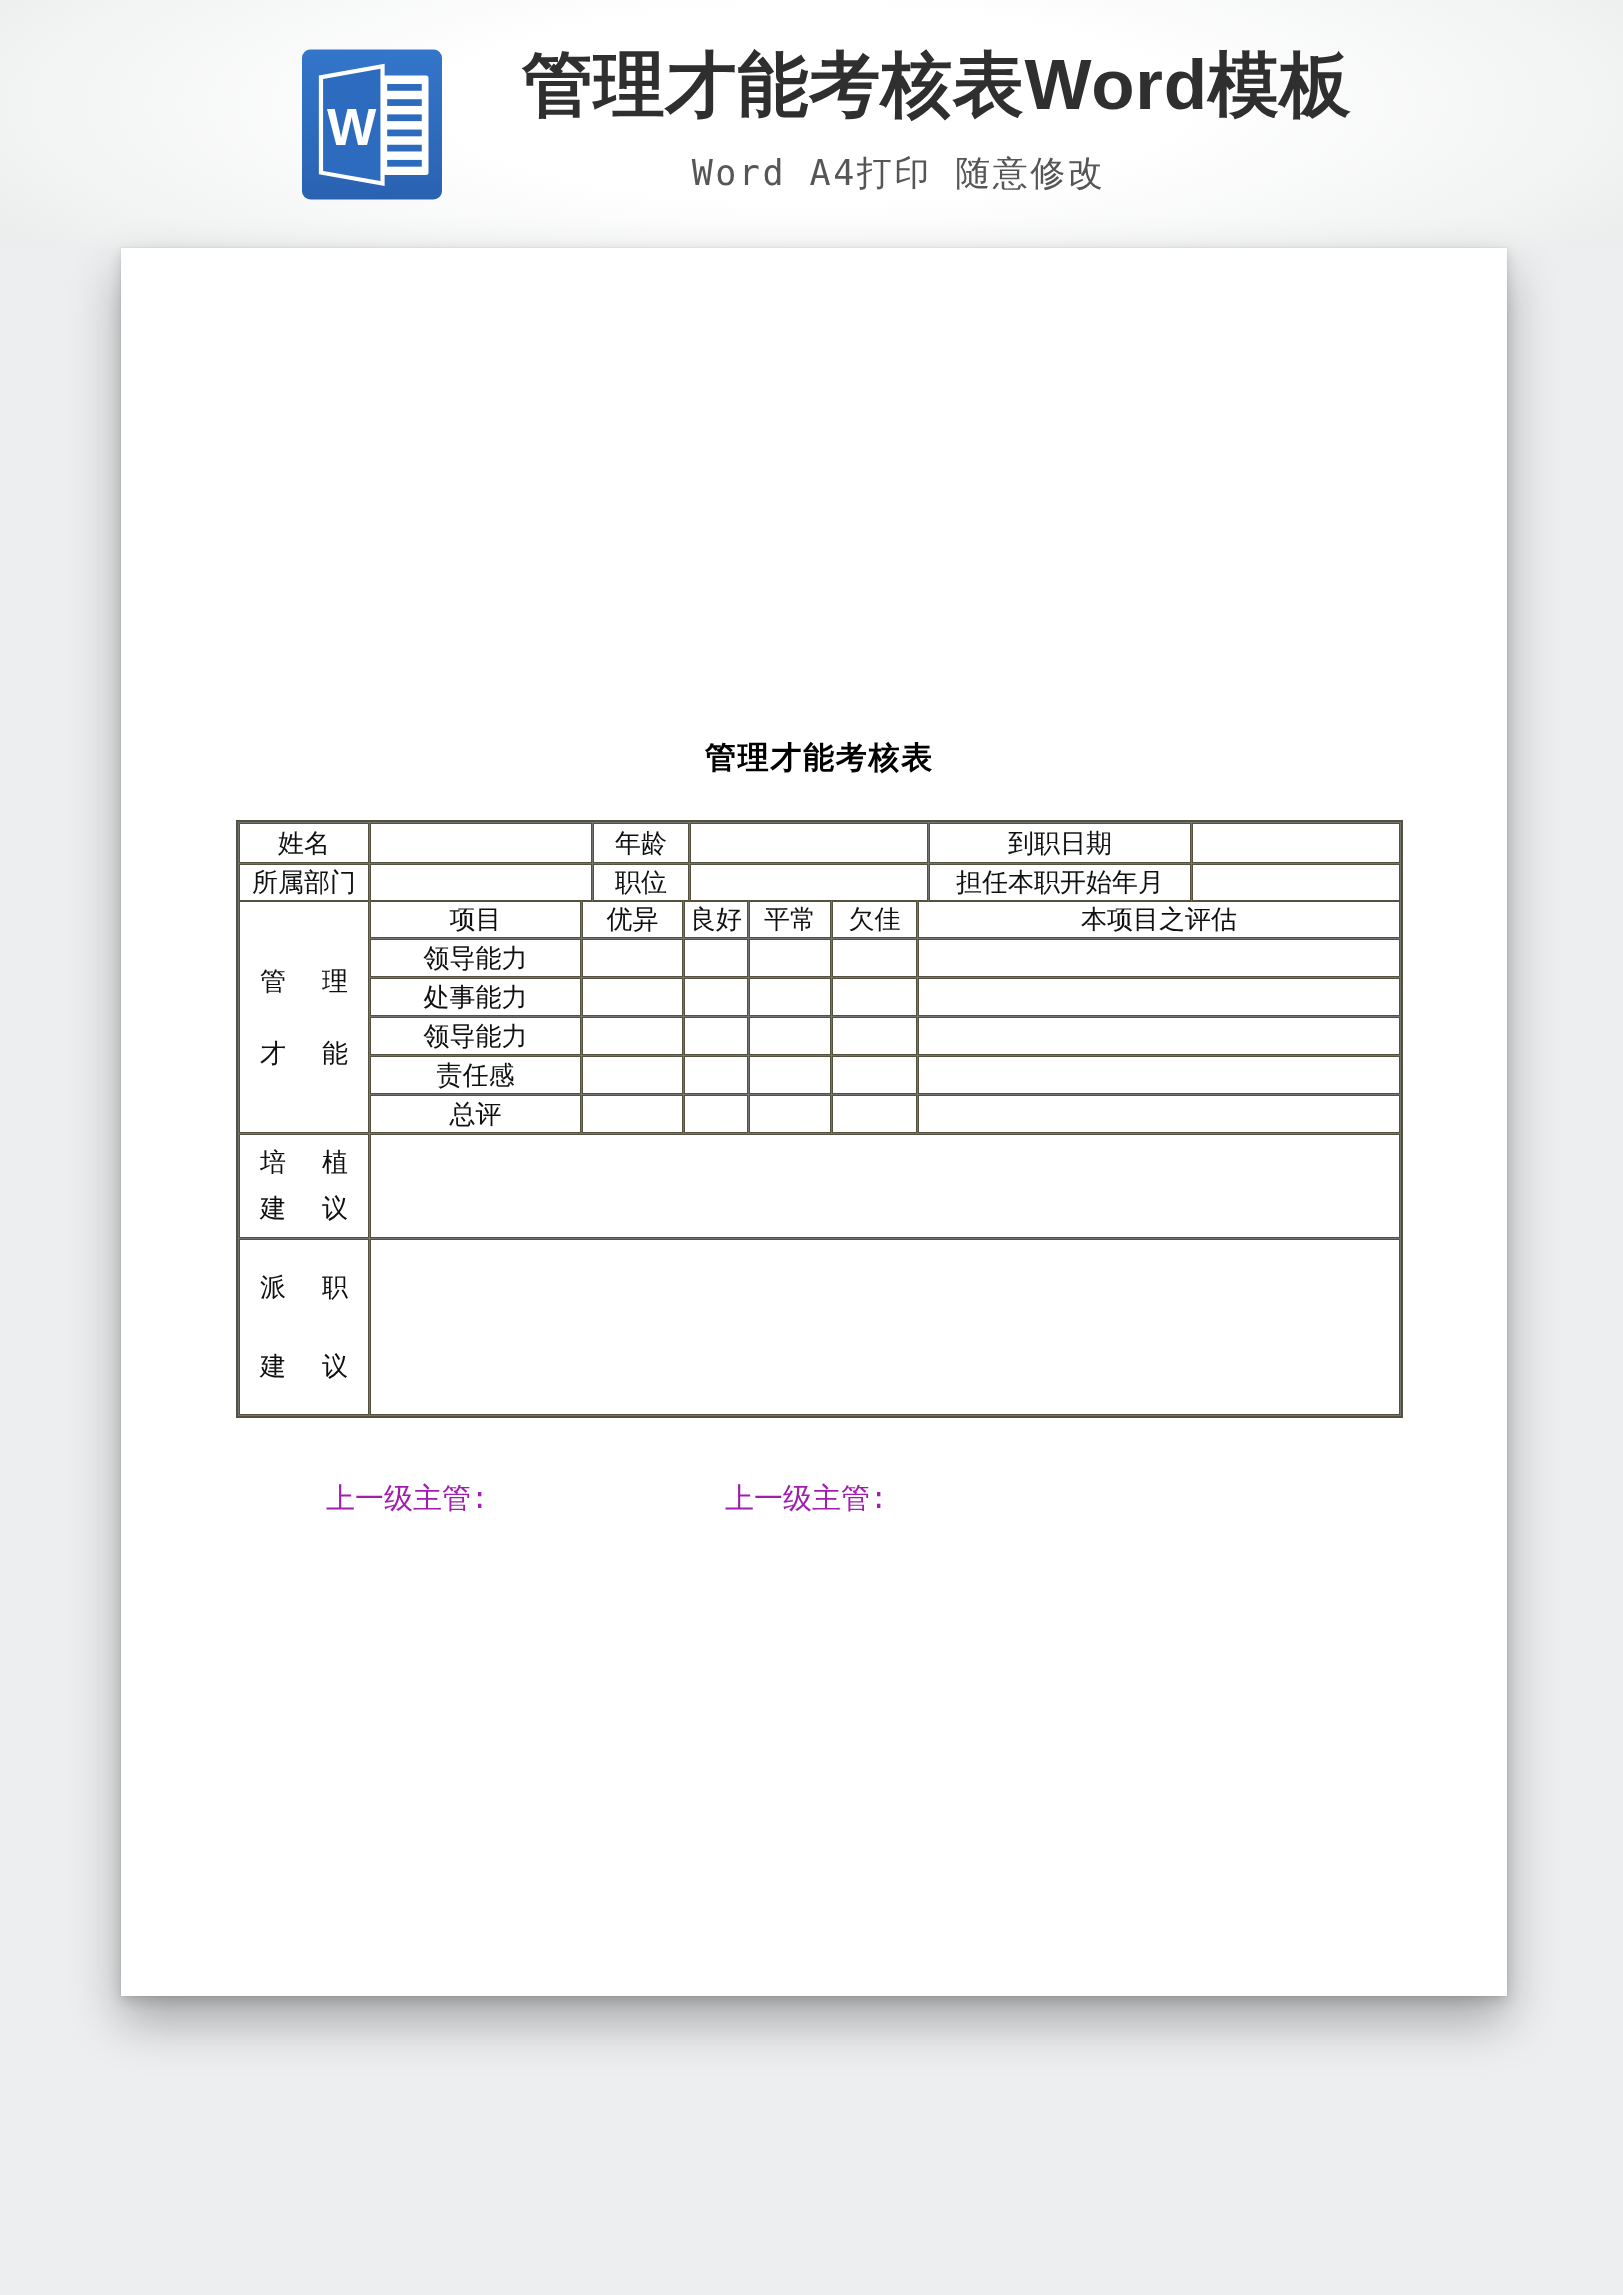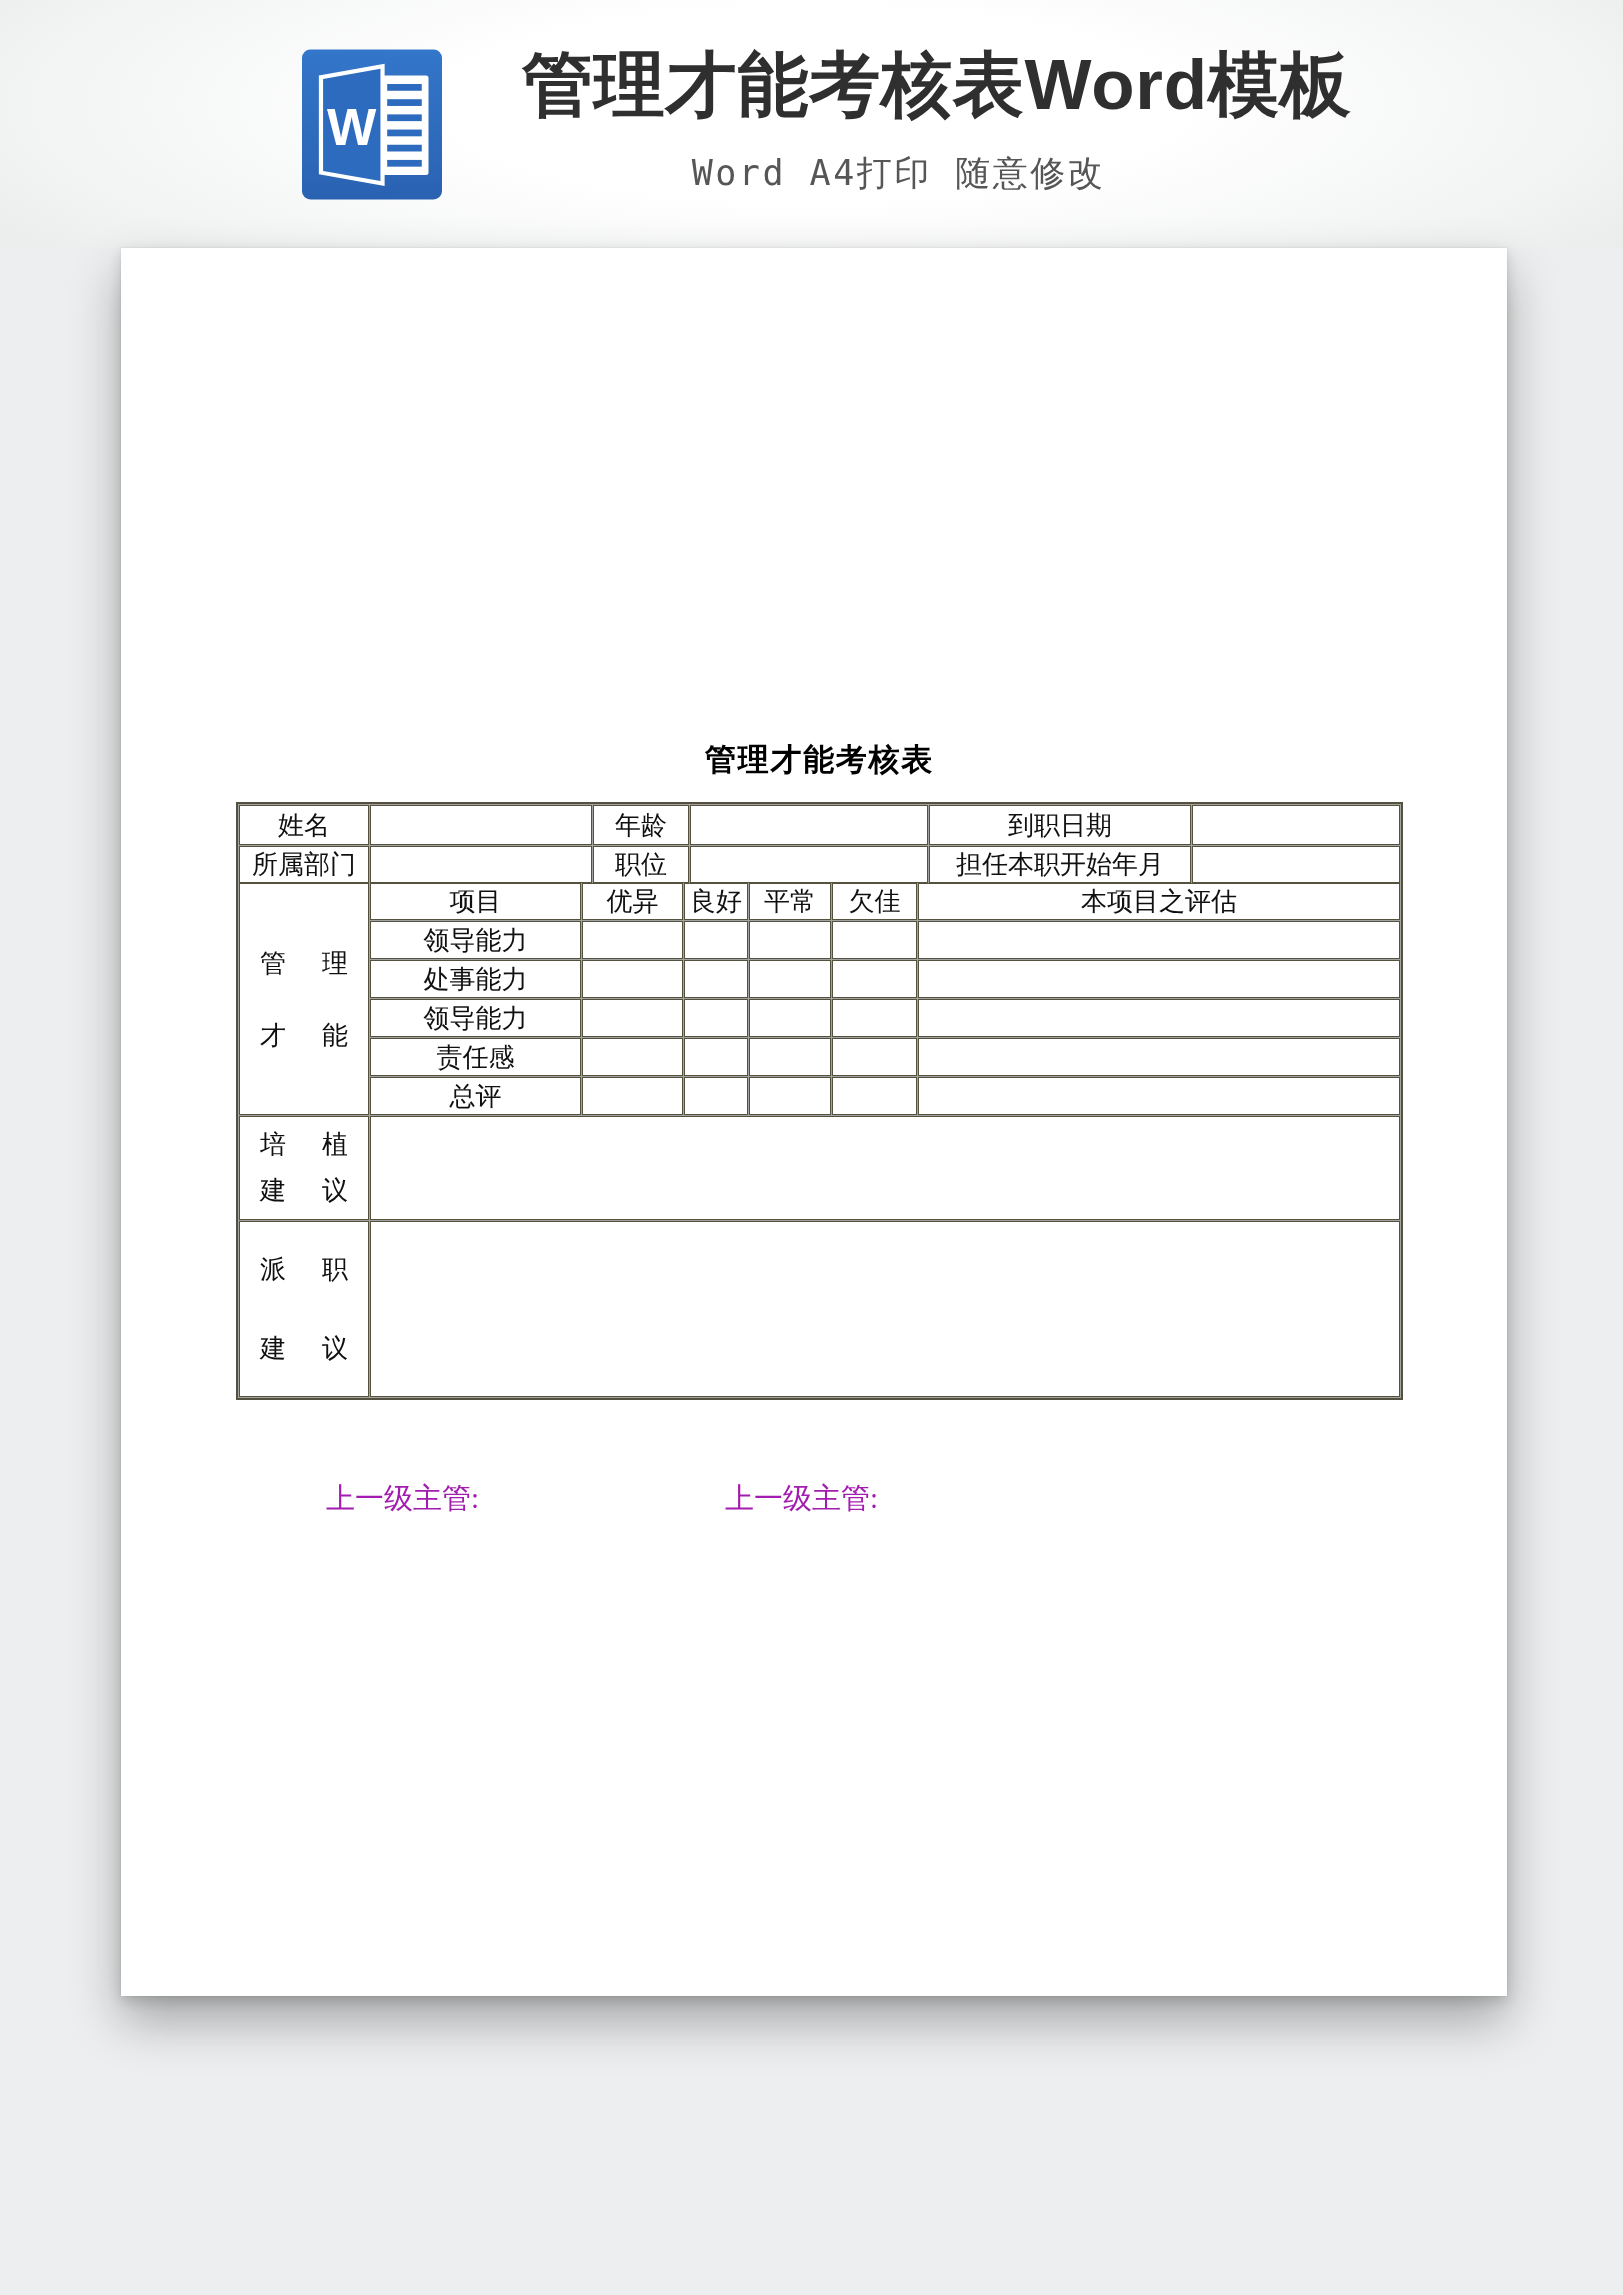--- a/index.html
+++ b/index.html
@@ -31,31 +31,32 @@
     font-family:"DejaVu Sans Mono","Liberation Mono",monospace;
     font-size:35px; line-height:44px; color:#565656; letter-spacing:2.5px;
     white-space:nowrap;
   }
 
   
   .page {
     position:absolute; left:121px; top:248px; width:1386px; height:1748px;
     background:#ffffff;
     box-shadow:0 25px 47px rgba(0,0,0,0.30), 0 5px 12px rgba(0,0,0,0.14), 0 0 1.7px rgba(0,0,0,0.10);
+    font-family:Liberation Mono, monospace;
   }
   .doc-title {
     position:absolute; left:115px; top:492px; width:1167px;
     text-align:center; font-size:31px; line-height:39px; font-weight:bold; color:#000;
     letter-spacing:1.7px;
   }
 
   
   .tbl-wrap {
-    position:absolute; left:115px; top:554px; width:1167px;
-    border:2.5px solid #54523e; background:#a3a3a3;
+    position:absolute; left:115px; top:572px; width:1167px;
+    border:2.5px solid #54523e; background:#737373;
   }
   table.sheet {
     width:100%; table-layout:fixed;
     border-collapse:separate; border-spacing:1.7px;
     background:transparent;
   }
   table.sheet + table.sheet { margin-top:-1.7px; }
   table.sheet td {
     background:#ffffff; border:1.7px solid #54523e;
     font-size:26px; color:#101010; text-align:center; vertical-align:middle;

